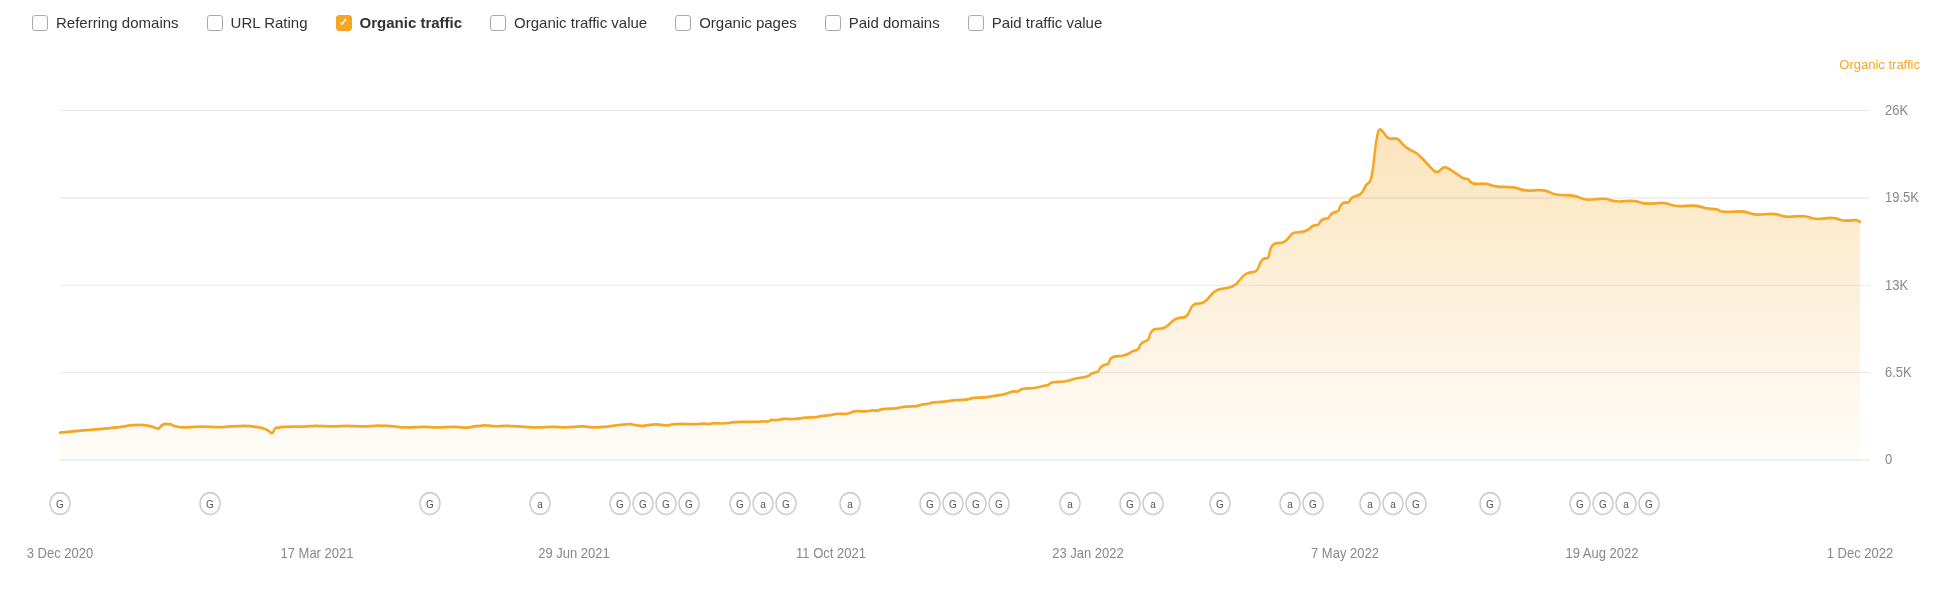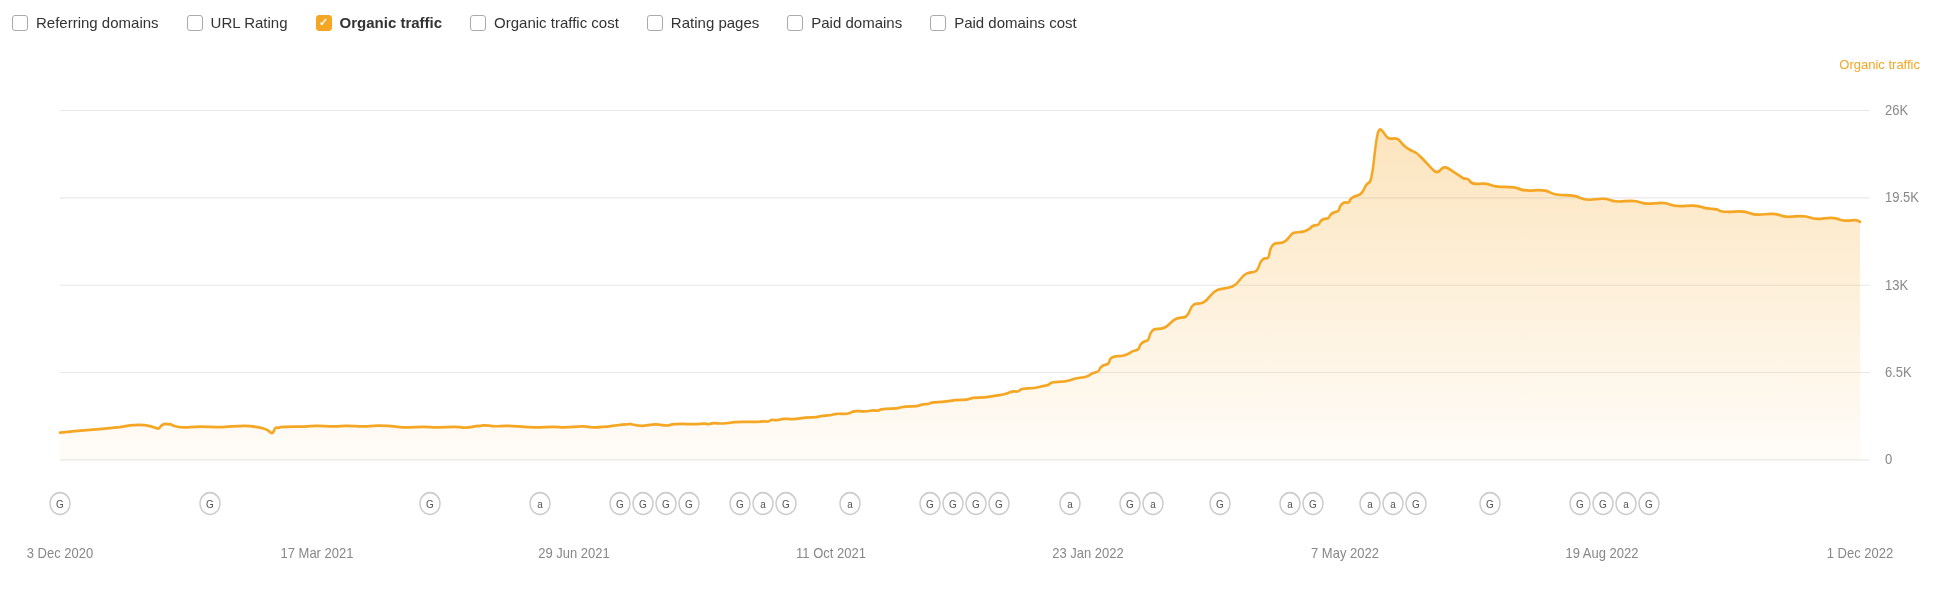--- a/index.html
+++ b/index.html
@@ -8,21 +8,21 @@
       font-family: -apple-system, BlinkMacSystemFont, 'Segoe UI', sans-serif;
       width: 1940px;
       height: 608px;
       overflow: hidden;
     }
 
     .legend {
       display: flex;
       align-items: center;
       gap: 28px;
-      padding: 14px 12px;
+      padding: 14px 32px;
       flex-wrap: nowrap;
     }
 
     .legend-item {
       display: flex;
       align-items: center;
       gap: 8px;
       font-size: 15px;
       color: #333;
       cursor: pointer;
@@ -92,33 +92,33 @@
     <div class="legend-item">
       <div class="checkbox"></div>
       <span>URL Rating</span>
     </div>
     <div class="legend-item active">
       <div class="checkbox checked"></div>
       <span>Organic traffic</span>
     </div>
     <div class="legend-item">
       <div class="checkbox"></div>
-      <span>Organic traffic cost</span>
+      <span>Organic traffic value</span>
     </div>
     <div class="legend-item">
       <div class="checkbox"></div>
-      <span>Rating pages</span>
+      <span>Organic pages</span>
     </div>
     <div class="legend-item">
       <div class="checkbox"></div>
       <span>Paid domains</span>
     </div>
     <div class="legend-item">
       <div class="checkbox"></div>
-      <span>Paid domains cost</span>
+      <span>Paid traffic value</span>
     </div>
   </div>
 
 <div class="chart-container">
 
   <div class="y-label-organic-traffic">Organic traffic</div>
 
   <svg class="chart-svg" viewBox="0 0 1940 490" preserveAspectRatio="none">
 
     <line x1="60" y1="60" x2="1870" y2="60" stroke="#e8e8e8" stroke-width="1"></line>

